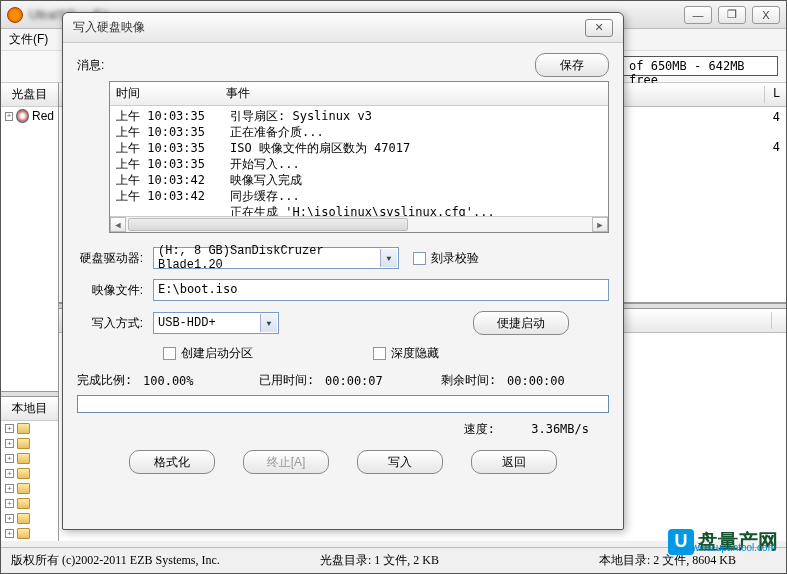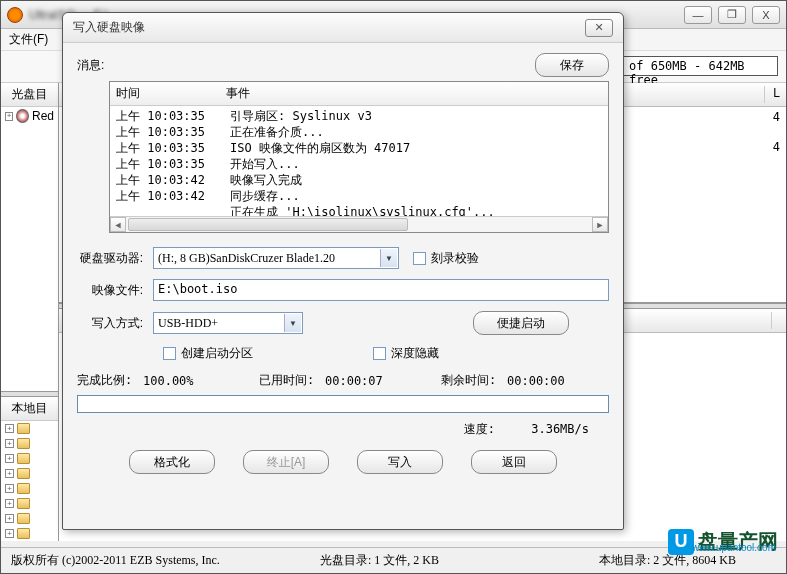--- a/index.html
+++ b/index.html
@@ -52,21 +52,21 @@
 .log-row{display:flex;padding:0 6px;line-height:16px;}
 .log-row .t{width:114px;white-space:pre;}
 .hscroll{position:absolute;bottom:0;left:0;right:0;height:16px;background:#f0f0f0;border-top:1px solid #ccc;display:flex;}
 .hscroll .arr{width:16px;border:1px solid #bbb;background:linear-gradient(#fff,#e8e8e8);display:flex;align-items:center;justify-content:center;font-size:9px;color:#666;}
 .hscroll .track{flex:1;background:#f5f5f5;position:relative;}
 .hscroll .thumb{position:absolute;left:2px;top:1px;bottom:1px;width:60%;background:linear-gradient(#eee,#d8d8d8);border:1px solid #bbb;border-radius:2px;}
 
 .form-grid{margin-top:14px;}
 .frow{display:flex;align-items:center;margin-bottom:10px;}
 .flabel{width:76px;text-align:right;padding-right:10px;}
-.combo{height:22px;border:1px solid #7a9ac0;background:#fff;display:flex;align-items:center;padding:0 4px;position:relative;font-family:Liberation Serif, serif;}
+.combo{height:22px;border:1px solid #7a9ac0;background:#fff;display:flex;align-items:center;padding:0 4px;position:relative;font-family:Liberation Mono, monospace;}
 .combo .arrow{position:absolute;right:1px;top:1px;bottom:1px;width:17px;background:linear-gradient(#f0f4fa,#d8e2ef);border-left:1px solid #aac;display:flex;align-items:center;justify-content:center;font-size:8px;color:#345;}
 .textin{height:22px;border:1px solid #7a9ac0;background:#fff;padding:2px 4px;font-family:"SimSun",monospace;flex:1;}
 .chk{display:inline-flex;align-items:center;gap:5px;}
 .chk .box{width:13px;height:13px;border:1px solid #7a9ac0;background:#fff;}
 
 .stat-row{display:flex;align-items:center;margin-bottom:6px;font-family:"SimSun",monospace;}
 .stat-row .lbl{min-width:66px;}
 .stat-row .val{min-width:86px;}
 .progress{height:18px;border:1px solid #6a8aae;background:#fff;margin-bottom:8px;}
 .speed-row{text-align:right;padding-right:20px;font-family:"SimSun",monospace;margin-bottom:12px;}
@@ -277,21 +277,21 @@
         </label>
       </div>
 
       <div class="frow">
         <div class="flabel">映像文件:</div>
         <div class="textin">E:\boot.iso</div>
       </div>
 
       <div class="frow">
         <div class="flabel">写入方式:</div>
-        <div class="combo" style="width:150px">
+        <div class="combo" style="width:126px">
           <span>USB-HDD+</span>
           <span class="arrow">▼</span>
         </div>
         <div style="flex:1"></div>
         <span class="btn" style="min-width:96px;margin-right:40px">便捷启动</span>
       </div>
 
       <div class="frow" style="padding-left:86px">
         <label class="chk">
           <span class="box"></span>

